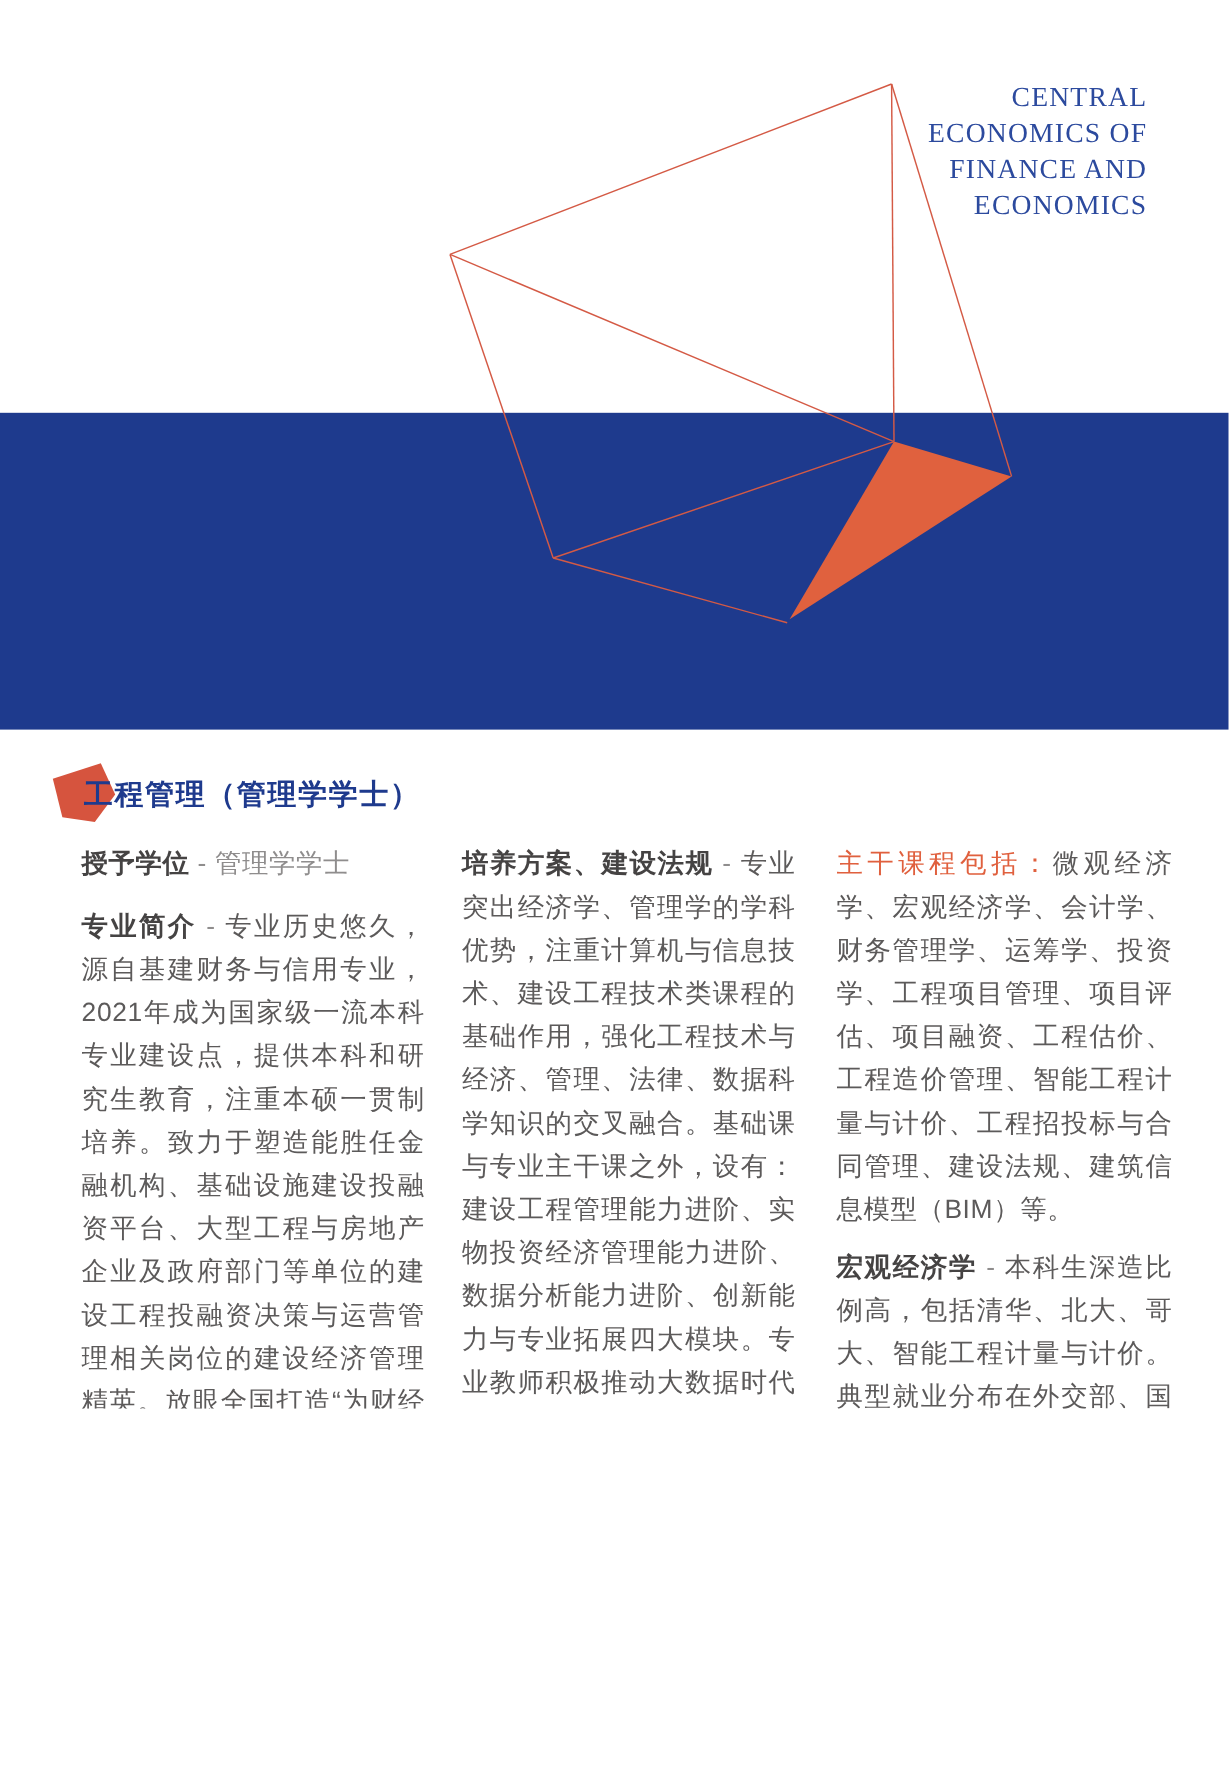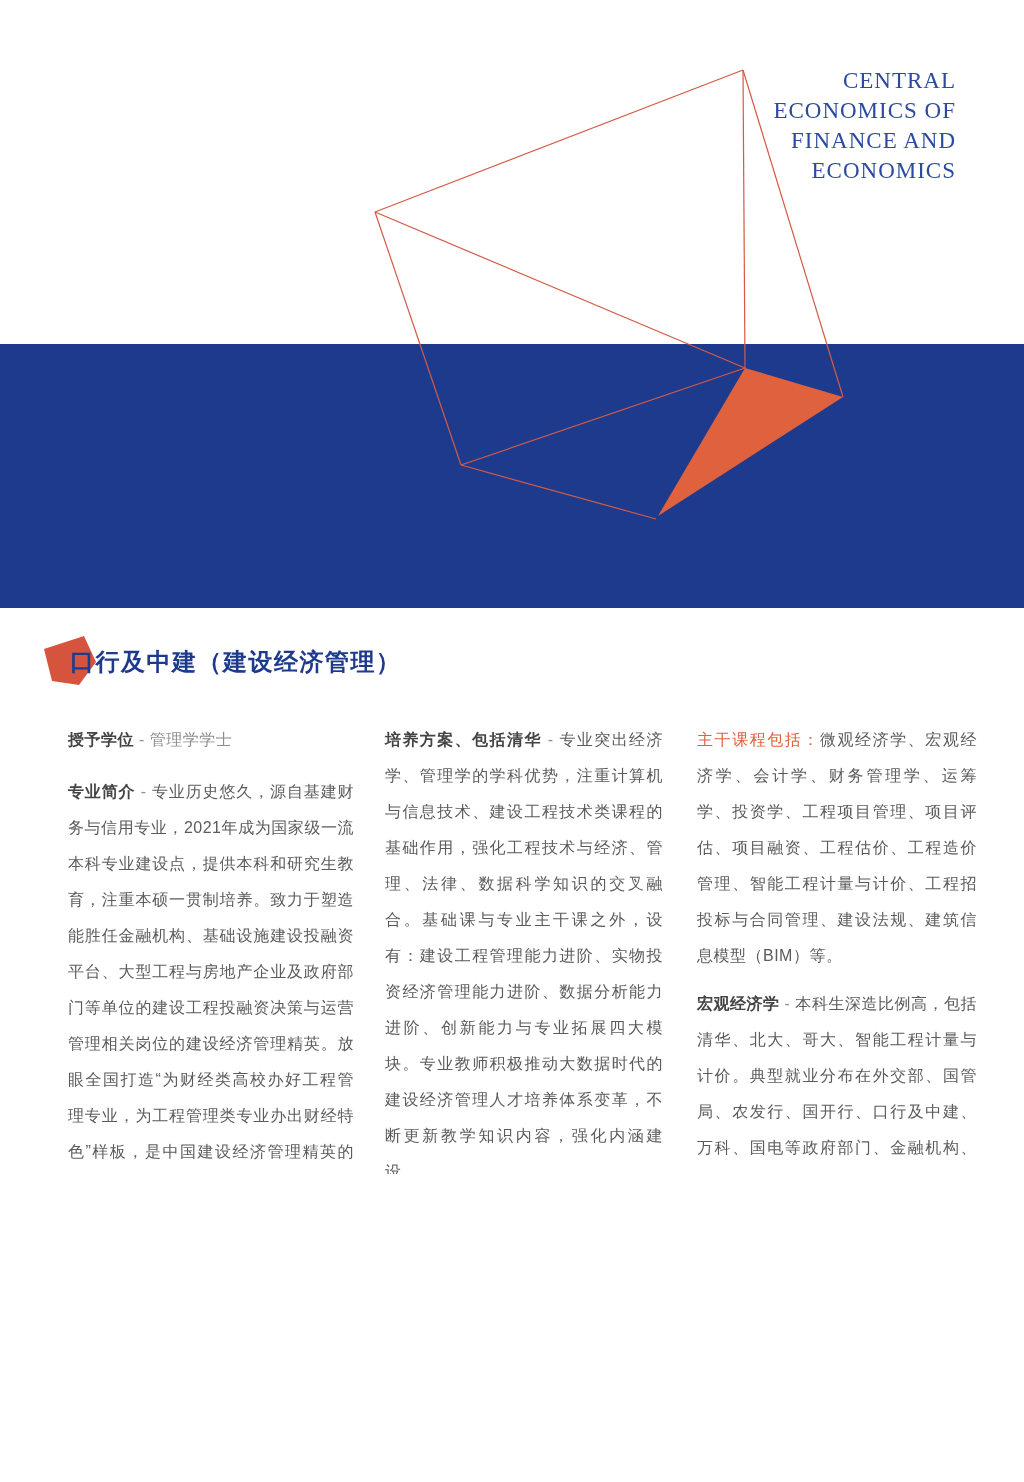--- a/index.html
+++ b/index.html
@@ -15,21 +15,21 @@
     font-weight:500; color:#2c4a9e; letter-spacing:1px;
   }
 
   .program-title {
     position:absolute; left:70px; top:646px; margin:0;
     font-size:24px; font-weight:bold; color:#1e3a8d; letter-spacing:1.5px;
     white-space:nowrap;
   }
 
   .col {
-    position:absolute; top:722px; font-size:16px; line-height:36px;
+    position:absolute; top:702px; font-size:22px; line-height:36px;
     color:#5c5a5a; text-align:justify; text-justify:inter-ideograph;
     letter-spacing:0.5px;
   }
   .col p { margin:0; }
   .col .para { margin-top:16px; }
   .col3 .para2 { margin-top:12px; }
   .lead { font-weight:bold; color:#454343; }
   .lead-orange { color:#e0603e;font-family:Liberation Serif, serif; }
   .sep { color:#8f8d8d; }
   .value { color:#8f8d8d; }
@@ -72,34 +72,34 @@
     </g>
   </svg>
 
   <div class="univ-name">
     <div>CENTRAL</div>
     <div>ECONOMICS OF</div>
     <div>FINANCE AND</div>
     <div>ECONOMICS</div>
   </div>
 
-  <h1 class="program-title">口行及中建（建设经济管理）</h1>
+  <h1 class="program-title">工程管理（管理学学士）</h1>
 
   <div class="col col1">
     <p>
       <span class="lead">授予学位</span><span class="sep"> - </span><span class="value">管理学学士</span>
     </p>
     <p class="para">
       <span class="lead">专业简介</span><span class="sep"> - </span><span>专业历史悠久，源自基建财务与信用专业，2021年成为国家级一流本科专业建设点，提供本科和研究生教育，注重本硕一贯制培养。致力于塑造能胜任金融机构、基础设施建设投融资平台、大型工程与房地产企业及政府部门等单位的建设工程投融资决策与运营管理相关岗位的建设经济管理精英。放眼全国打造“为财经类高校办好工程管理专业，为工程管理类专业办出财经特色”样板，是中国建设经济管理精英的摇篮，财经类高校工程管理类专业的旗帜。</span>
     </p>
   </div>
 
   <div class="col col2">
     <p>
-      <span class="lead">培养方案、包括清华</span><span class="sep"> - </span><span>专业突出经济学、管理学的学科优势，注重计算机与信息技术、建设工程技术类课程的基础作用，强化工程技术与经济、管理、法律、数据科学知识的交叉融合。基础课与专业主干课之外，设有：建设工程管理能力进阶、实物投资经济管理能力进阶、数据分析能力进阶、创新能力与专业拓展四大模块。专业教师积极推动大数据时代的建设经济管理人才培养体系变革，不断更新教学知识内容，强化内涵建设。</span>
+      <span class="lead">培养方案、建设法规</span><span class="sep"> - </span><span>专业突出经济学、管理学的学科优势，注重计算机与信息技术、建设工程技术类课程的基础作用，强化工程技术与经济、管理、法律、数据科学知识的交叉融合。基础课与专业主干课之外，设有：建设工程管理能力进阶、实物投资经济管理能力进阶、数据分析能力进阶、创新能力与专业拓展四大模块。专业教师积极推动大数据时代的建设经济管理人才培养体系变革，不断更新教学知识内容，强化内涵建设。</span>
     </p>
   </div>
 
   <div class="col col3">
     <p>
       <span class="lead-orange">主干课程包括：</span><span>微观经济学、宏观经济学、会计学、财务管理学、运筹学、投资学、工程项目管理、项目评估、项目融资、工程估价、工程造价管理、智能工程计量与计价、工程招投标与合同管理、建设法规、建筑信息模型（BIM）等。</span>
     </p>
     <p class="para para2">
       <span class="lead">宏观经济学</span><span class="sep"> - </span><span>本科生深造比例高，包括清华、北大、哥大、智能工程计量与计价。典型就业分布在外交部、国管局、农发行、国开行、口行及中建、万科、国电等政府部门、金融机构、大型投建营企业，从事工程投融资决策与运营管理工作。</span>
     </p>

